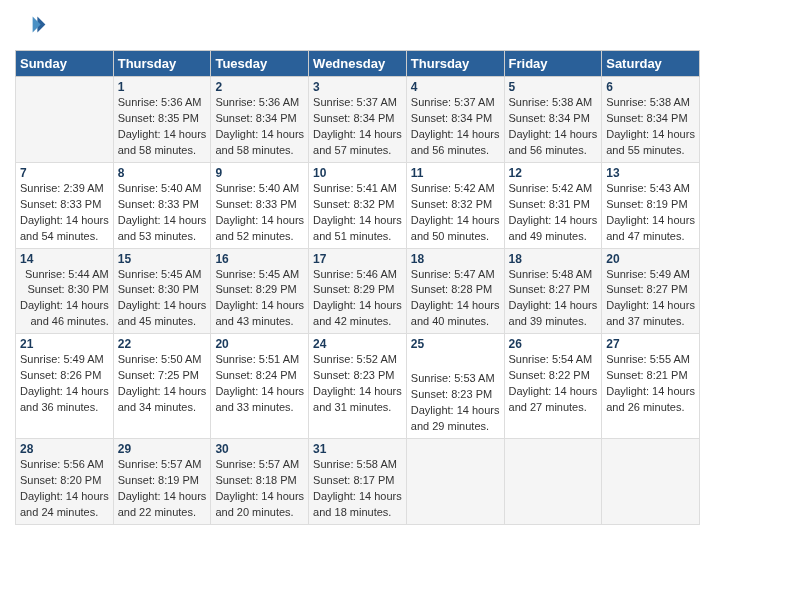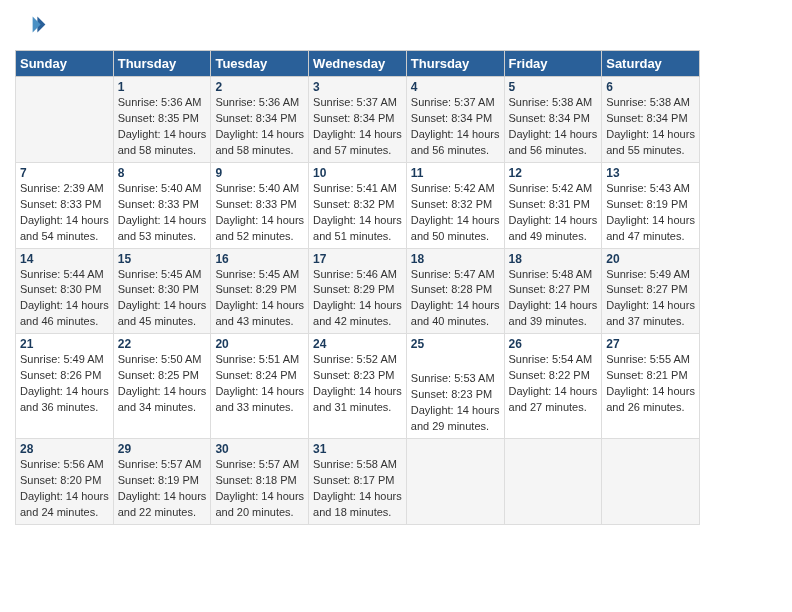--- a/index.html
+++ b/index.html
@@ -222,21 +222,21 @@
             <span class="day-num">13</span>
             <div class="day-info" style="white-space: pre-line;">Sunrise: 5:43 AM
 Sunset: 8:19 PM
 Daylight: 14 hours
 and 47 minutes.</div>
           </td>
         </tr>
         <tr>
           <td>
             <span class="day-num">14</span>
-            <div class="day-info" style="white-space: pre-line;">Sunrise: 5:44 AM
+            <div class="day-info" style="white-space: pre-line; text-align: right;">Sunrise: 5:44 AM
 Sunset: 8:30 PM
 Daylight: 14 hours
 and 46 minutes.</div>
           </td>
           <td>
             <span class="day-num">15</span>
             <div class="day-info" style="white-space: pre-line;">Sunrise: 5:45 AM
 Sunset: 8:30 PM
 Daylight: 14 hours
 and 45 minutes.</div>
@@ -281,21 +281,21 @@
           <td>
             <span class="day-num">21</span>
             <div class="day-info" style="white-space: pre-line;">Sunrise: 5:49 AM
 Sunset: 8:26 PM
 Daylight: 14 hours
 and 36 minutes.</div>
           </td>
           <td>
             <span class="day-num">22</span>
             <div class="day-info" style="white-space: pre-line;">Sunrise: 5:50 AM
-Sunset: 8:25 PM
+Sunset: 7:25 PM
 Daylight: 14 hours
 and 34 minutes.</div>
           </td>
           <td>
             <span class="day-num">20</span>
             <div class="day-info" style="white-space: pre-line;">Sunrise: 5:51 AM
 Sunset: 8:24 PM
 Daylight: 14 hours
 and 33 minutes.</div>
           </td>

